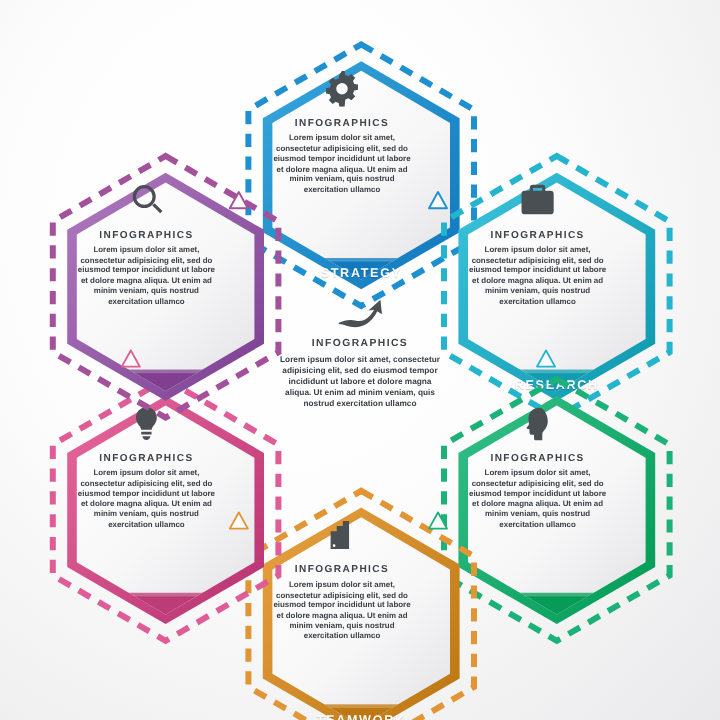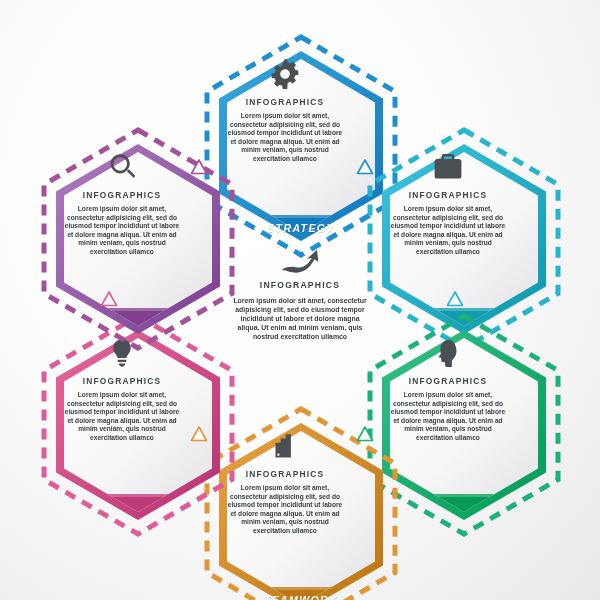--- a/index.html
+++ b/index.html
@@ -42,21 +42,20 @@
   .body{
     font-size:6.6px;line-height:8.6px;color:#3a4046;text-align:center;
     width:118px;font-weight:bold;
   }
   .ribbon{
     position:absolute;left:0;bottom:0;width:164px;height:26px;
     display:flex;align-items:center;justify-content:center;
     color:#ffffff;font-size:10.5px;font-weight:bold;letter-spacing:1.4px;
     text-transform:uppercase;
     text-shadow:0 1px 1px rgba(0,0,0,.22);
-    font-style:italic;
   }
   .ribwrap{position:absolute;left:16px;top:18px;width:164px;height:190px;
            overflow:hidden;pointer-events:none;}
 
   
   .conn{position:absolute;width:18px;height:18px;}
   .conn svg{display:block;width:18px;height:18px;overflow:visible;}
 
   
   .center{
@@ -151,20 +150,23 @@
     </div>
 
     <div class="hexcontent">
       <svg class="ico" viewBox="0 0 30 30">
           <path d="M11 2 h8 a2.4 2.4 0 0 1 2.4 2.4 V7 h4.4 A2.6 2.6 0 0 1 28.4 9.6 V24 A2.6 2.6 0 0 1 25.8 26.6 H4.2 A2.6 2.6 0 0 1 1.6 24 V9.6 A2.6 2.6 0 0 1 4.2 7 H8.6 V4.4 A2.4 2.4 0 0 1 11 2 Z M11.2 4.6 V7 h7.6 V4.6 Z"></path>
         </svg>
       <div class="ttl">INFOGRAPHICS</div>
       <div class="body">Lorem ipsum dolor sit amet, consectetur adipisicing elit, sed do eiusmod tempor incididunt ut labore et dolore magna aliqua. Ut enim ad minim veniam, quis nostrud exercitation ullamco</div>
     </div>
 
+    <div class="ribwrap">
+      <div class="ribbon">RESEARCH</div>
+    </div>
   </div>
   <div class="hexcell" style="left:366px;top:312px">
 
     <div class="dashring">
       <svg viewBox="0 0 196 226">
         <path d="M 98 4 L 192 58.5 L 192 167.5 L 98 222 L 4 167.5 L 4 58.5 Z" fill="none" stroke="#1cb178" stroke-width="5" stroke-dasharray="11 8" stroke-linecap="butt"></path>
       </svg>
     </div>
 
     <div class="hexbody">

